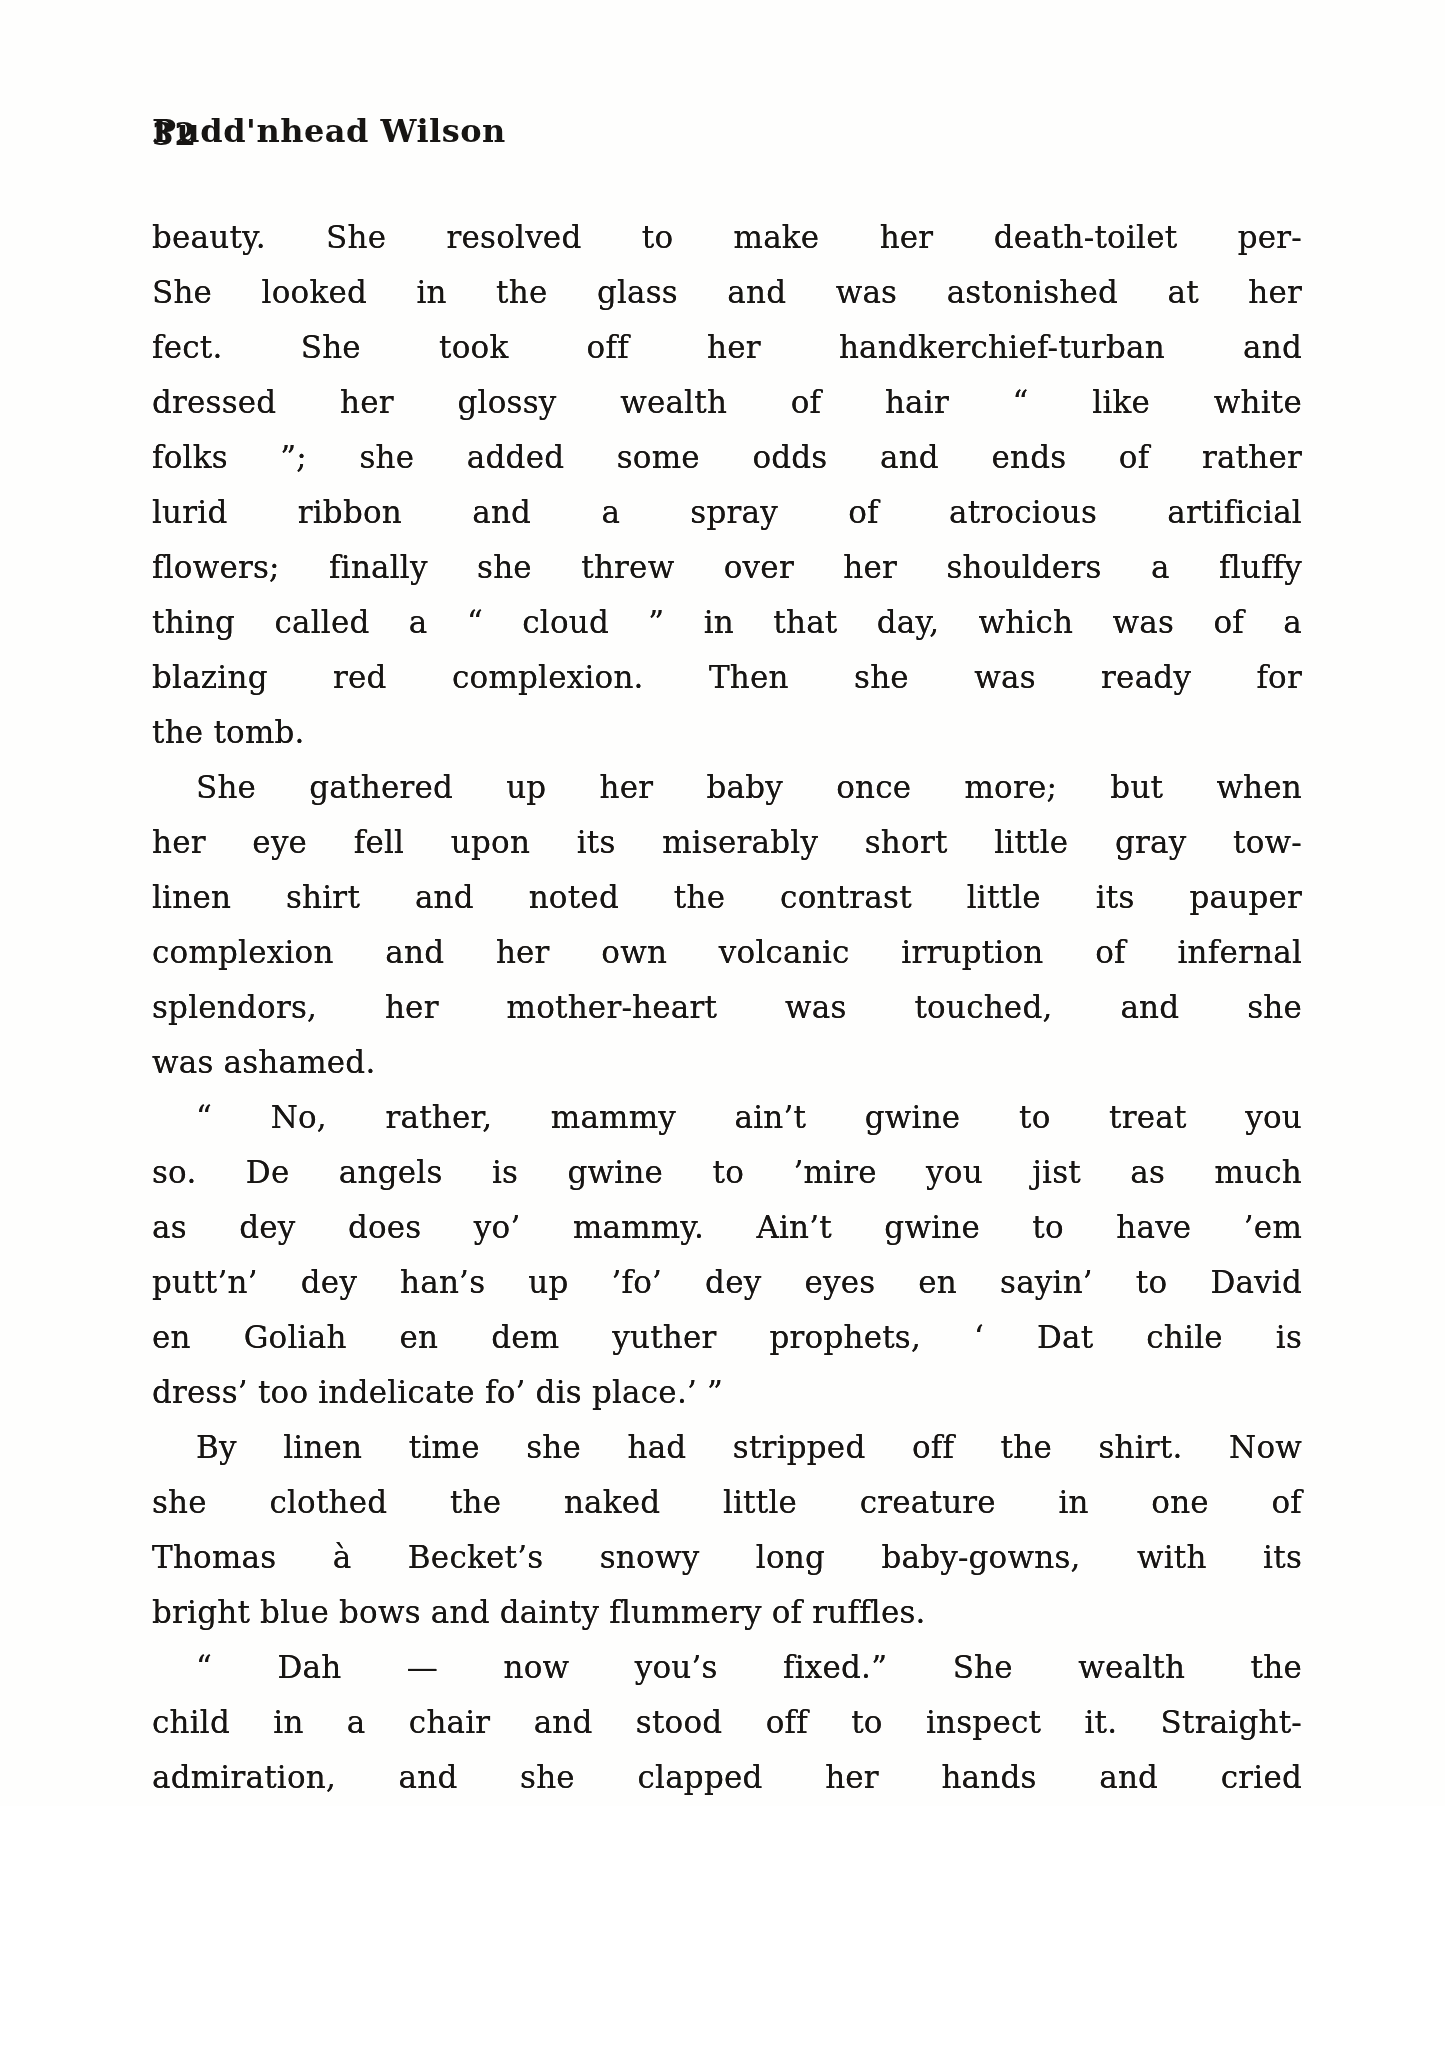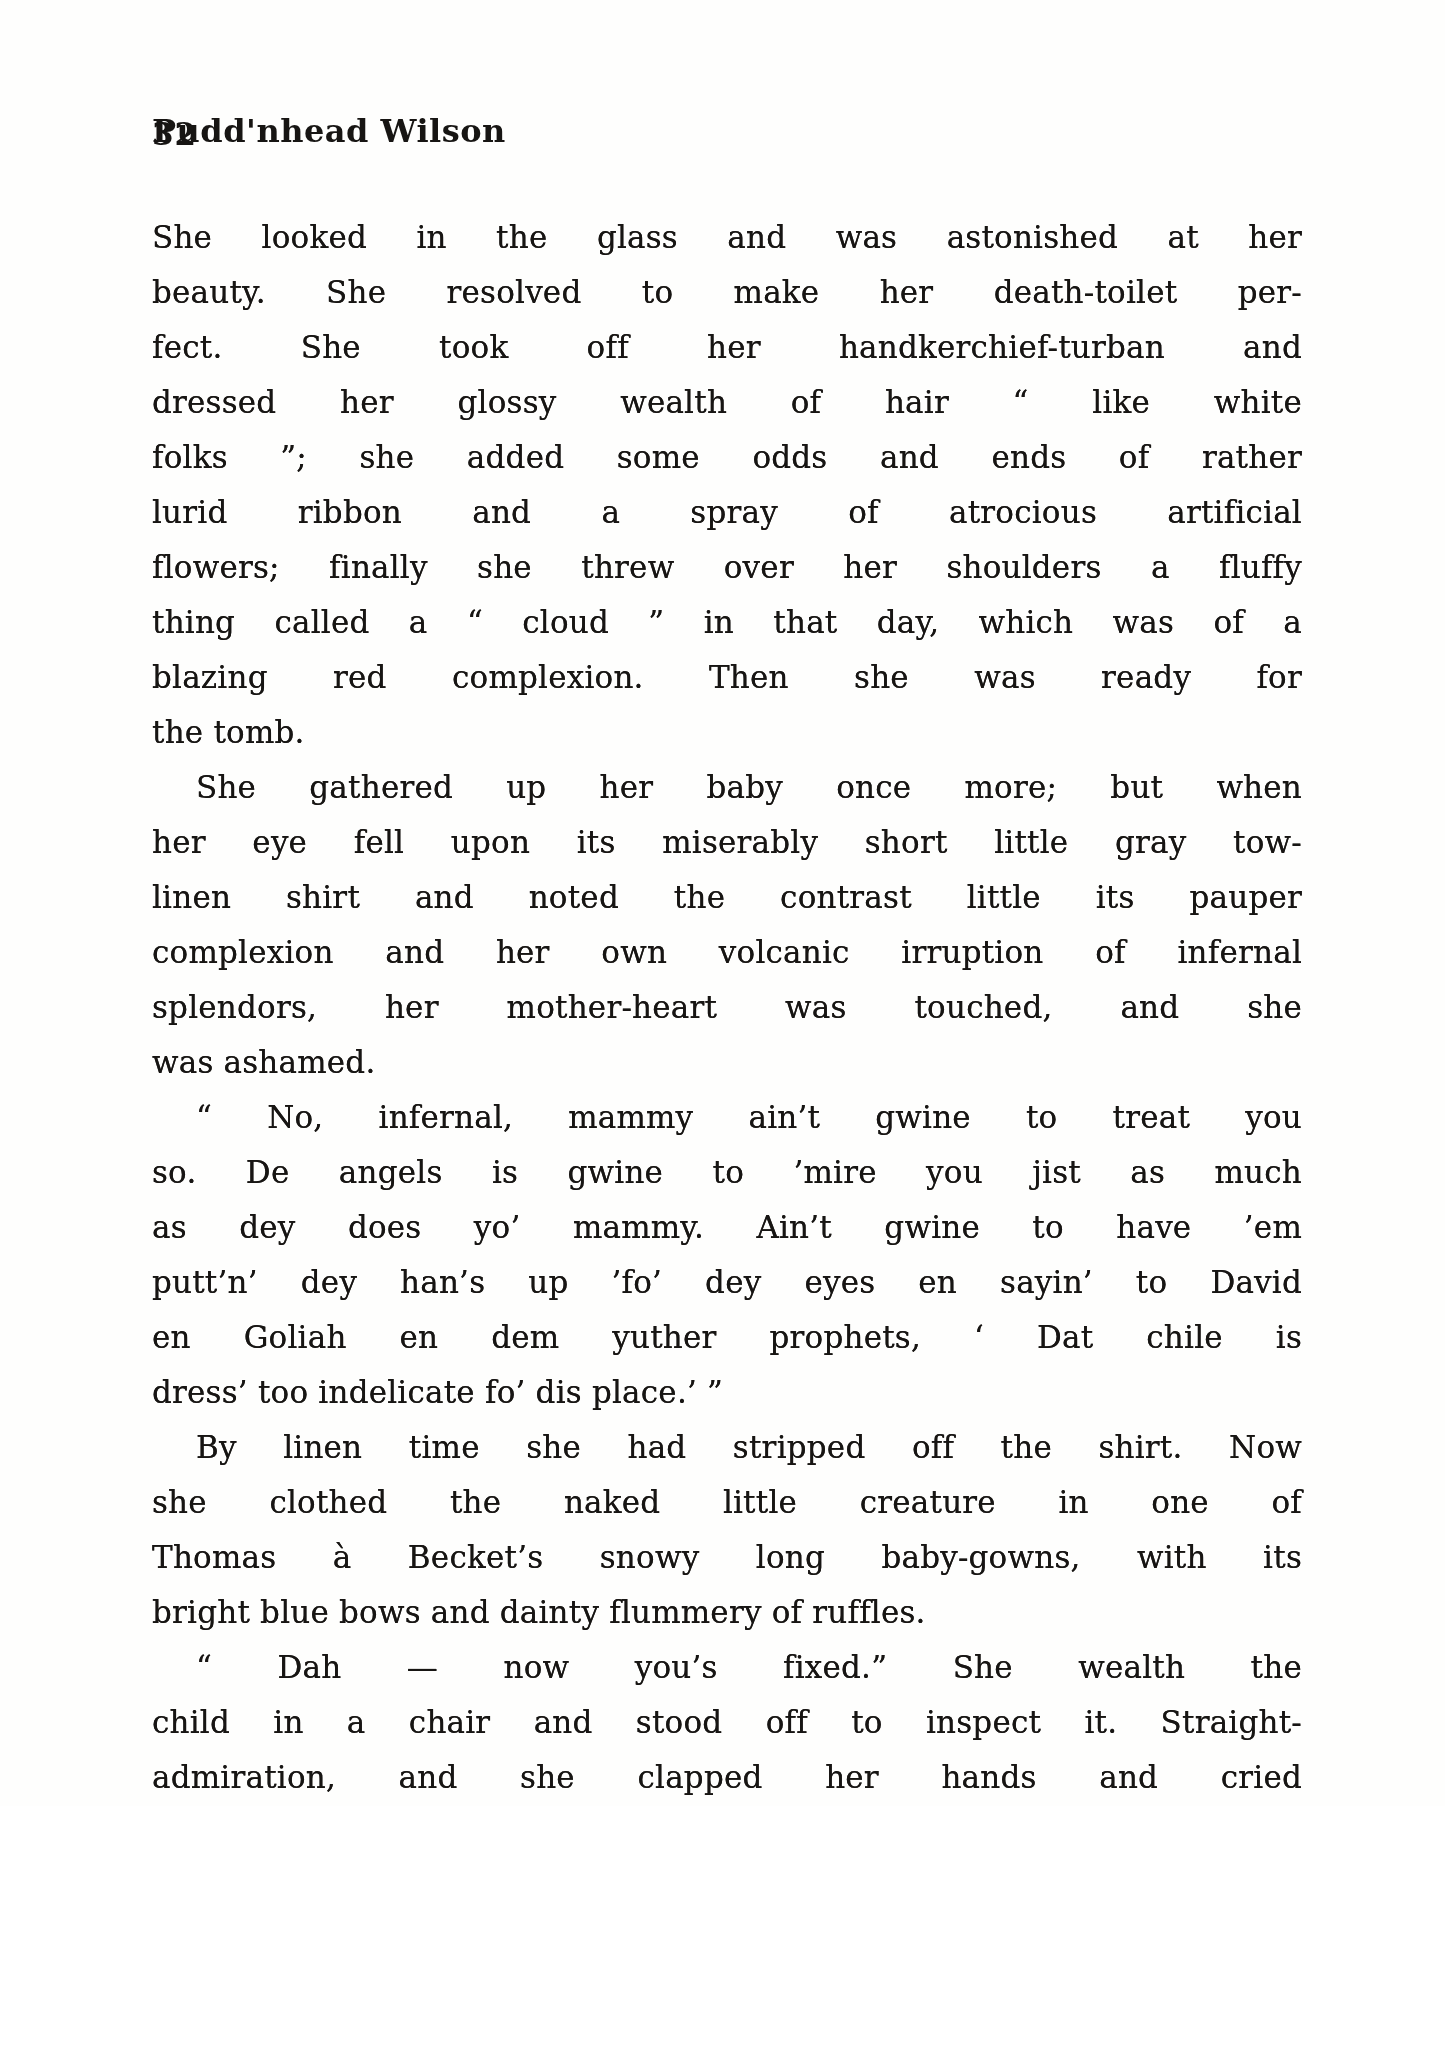--- a/index.html
+++ b/index.html
@@ -70,37 +70,37 @@
 </head>
 <body>
 
 <div class="page">
   <div class="content">
     <div class="running-header">
       <span class="page-number">32</span>
       <span class="book-title">Pudd'nhead Wilson</span>
     </div>
     <div class="page-body">
+        <div class="line j">beauty.  She resolved to make her death-toilet per-</div>
         <div class="line j">She looked in the glass and was astonished at her</div>
-        <div class="line j">beauty.  She resolved to make her death-toilet per-</div>
         <div class="line j">fect.  She took off her handkerchief-turban and</div>
         <div class="line j">dressed her glossy wealth of hair “ like white</div>
         <div class="line j">folks ”; she added some odds and ends of rather</div>
         <div class="line j">lurid ribbon and a spray of atrocious artificial</div>
         <div class="line j">flowers; finally she threw over her shoulders a fluffy</div>
         <div class="line j">thing called a “ cloud ” in that day, which was of a</div>
         <div class="line j">blazing red complexion.  Then she was ready for</div>
         <div class="line">the tomb.</div>
         <div class="line j indent">She gathered up her baby once more; but when</div>
         <div class="line j">her eye fell upon its miserably short little gray tow-</div>
         <div class="line j">linen shirt and noted the contrast little its pauper</div>
         <div class="line j">complexion and her own volcanic irruption of infernal</div>
         <div class="line j">splendors, her mother-heart was touched, and she</div>
         <div class="line">was ashamed.</div>
-        <div class="line j indent">“ No, infernal, mammy ain’t gwine to treat you</div>
+        <div class="line j indent">“ No, rather, mammy ain’t gwine to treat you</div>
         <div class="line j">so.  De angels is gwine to ’mire you jist as much</div>
         <div class="line j">as dey does yo’ mammy.  Ain’t gwine to have ’em</div>
         <div class="line j">putt’n’ dey han’s up ’fo’ dey eyes en sayin’ to David</div>
         <div class="line j">en Goliah en dem yuther prophets, ‘ Dat chile is</div>
         <div class="line">dress’ too indelicate fo’ dis place.’ ”</div>
         <div class="line j indent">By linen time she had stripped off the shirt.  Now</div>
         <div class="line j">she clothed the naked little creature in one of</div>
         <div class="line j">Thomas à Becket’s snowy long baby-gowns, with its</div>
         <div class="line">bright blue bows and dainty flummery of ruffles.</div>
         <div class="line j indent">“ Dah — now you’s fixed.”  She wealth the</div>

